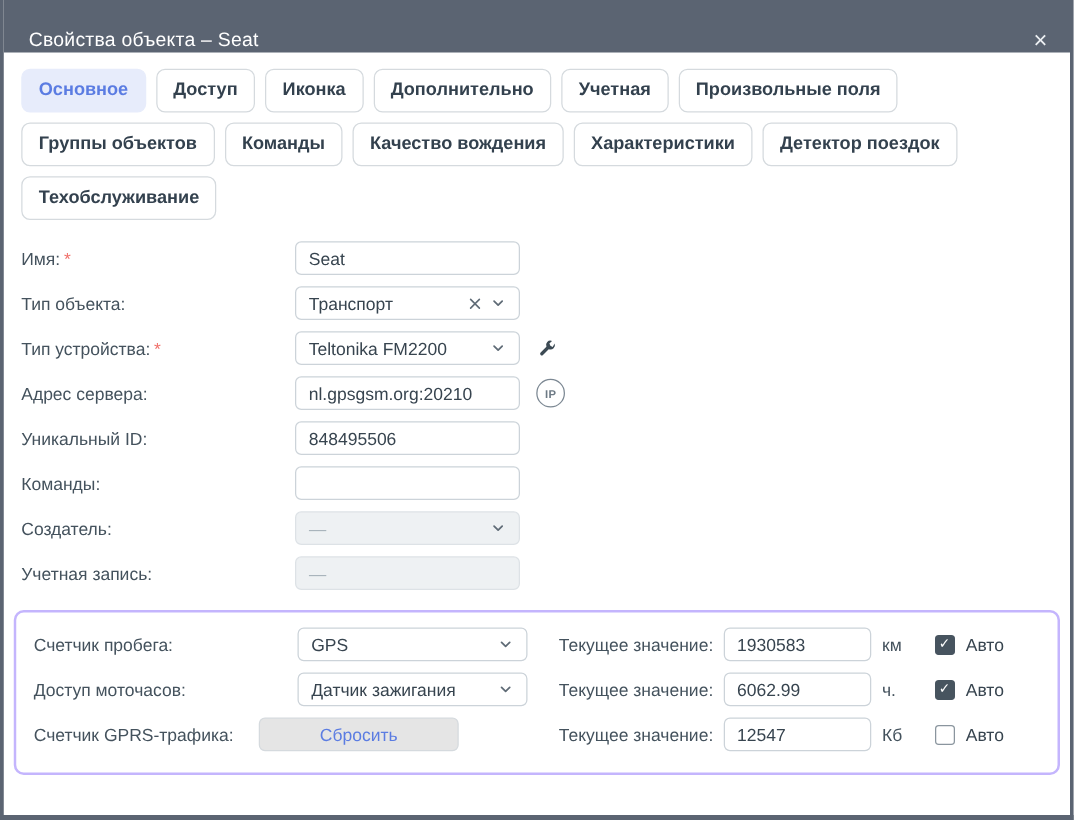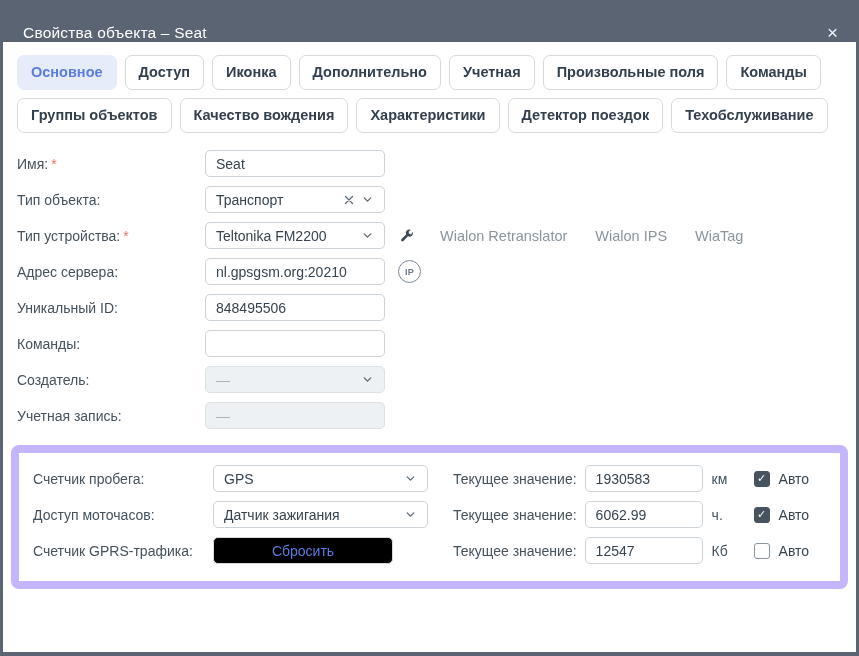--- a/index.html
+++ b/index.html
@@ -43,21 +43,21 @@
     background: #e7ecfb; border-color: #e7ecfb; color: #5b7ce2;
   }
   
   .form { margin: 17px 14px 0 14px; }
   .frow { display: flex; align-items: center; margin-bottom: 9px; height: 27px; }
   .flabel { width: 188px; flex: 0 0 188px; font-size: 14px; color: #44525d; }
   .req { color: #f0716b; margin-left: 3px; }
   .tinput, .tselect {
     height: 27px; border: 1px solid #ccd3d9; border-radius: 5px;
     font-family: inherit; font-size: 14px; color: #37444f;
-    padding: 0 10px; background: #fff; outline: none;
+    padding: 0 10px; background: #fff; outline: none; margin-left: 31px;
   }
   .w180 { width: 180px; }
   .w215 { width: 215px; }
   .w118 { width: 118px; }
   .tselect {
     display: inline-flex; align-items: center; cursor: pointer;
   }
   .tselect .sel-text { flex: 1 1 auto; white-space: nowrap; overflow: hidden; }
   .tselect .icon-btn { display: inline-flex; margin-left: 6px; }
   .tselect.disabled, .tinput.disabled {
@@ -71,39 +71,39 @@
   .ip-badge {
     margin-left: 13px; width: 23px; height: 23px; border-radius: 50%;
     border: 1.6px solid #7c8893; color: #6d7a85;
     font-size: 9px; font-weight: 700; letter-spacing: .3px;
     display: inline-flex; align-items: center; justify-content: center; cursor: pointer;
   }
   .gap8 { margin-left: 8px; }
   
   .counters {
     margin: 7px 8px 0 8px;
-    border: 8px solid #c4b5fd; border-radius: 8px;
+    border: 2px solid #c4b5fd; border-radius: 8px;
     padding: 12px 10px 17px 6px;
   }
   .crow { display: flex; align-items: center; margin-bottom: 9px; height: 27px; }
   .crow:last-child { margin-bottom: 0; }
   .clabel { width: 188px; flex: 0 0 188px; font-size: 14px; color: #44525d; padding-left: 8px; }
   .cctrl { width: 215px; flex: 0 0 215px; display: flex; }
   .vlabel { margin-left: 25px; font-size: 14px; color: #44525d; white-space: nowrap; }
   .unit { font-size: 14px; color: #44525d; margin-left: 9px; width: 26px; }
   .checkbox {
     margin-left: 16px; width: 16px; height: 16px; border-radius: 3px;
     border: 1.5px solid #8a959e; background: #fff; cursor: pointer;
     display: inline-flex; align-items: center; justify-content: center;
     font-size: 11px; line-height: 1; color: #fff; font-weight: 700;
   }
   .checkbox:not(:empty) { background: #47545f; border-color: #47545f; }
   .auto-label { margin-left: 9px; font-size: 14px; color: #37444f; }
   .btn-reset {
-    width: 180px; height: 27px; background: #000000;
+    width: 160px; height: 27px; background: #e5e5e5;
     border: 1px solid #d5dade; border-radius: 5px;
     color: #5b7ce2; font-size: 14px; font-weight: 500; font-family: inherit;
     cursor: pointer;
   }
   svg { display: block; }
 </style>
 </head>
 <body>
 
 <div class="dialog">
@@ -113,22 +113,22 @@
     <span class="close">×</span>
   </div>
 
   <div class="tabs">
     <div class="tab active">Основное</div>
     <div class="tab">Доступ</div>
     <div class="tab">Иконка</div>
     <div class="tab">Дополнительно</div>
     <div class="tab">Учетная</div>
     <div class="tab">Произвольные поля</div>
+    <div class="tab">Группы объектов</div>
     <div class="tab">Команды</div>
-    <div class="tab">Группы объектов</div>
     <div class="tab">Качество вождения</div>
     <div class="tab">Характеристики</div>
     <div class="tab">Детектор поездок</div>
     <div class="tab">Техобслуживание</div>
   </div>
 
   <div class="form">
 
     <div class="frow">
       <span class="flabel"><span>Имя:</span><span class="req">*</span></span>
@@ -160,25 +160,20 @@
           <svg width="13" height="13" viewBox="0 0 24 24">
               <path d="M6 9l6 6 6-6" fill="none" stroke="#5f6b76" stroke-width="2.6" stroke-linecap="round" stroke-linejoin="round"></path>
             </svg>
         </span>
       </div>
       <span class="field-extra">
         <span class="wrench">
           <svg width="15" height="15" viewBox="0 0 24 24">
               <path d="M21.9 6.1a5.6 5.6 0 0 1-7.5 7.2L7 20.7a2.1 2.1 0 0 1-3-3l7.4-7.4A5.6 5.6 0 0 1 18.6 2.8l-3.4 3.4 1.3 2.9 2.9 1.3z" fill="#3c4a54"></path>
             </svg>
-        </span>
-        <span class="links">
-          <span class="proto-link">Wialon Retranslator</span>
-          <span class="proto-link">Wialon IPS</span>
-          <span class="proto-link">WiaTag</span>
         </span>
       </span>
     </div>
 
     <div class="frow">
       <span class="flabel">Адрес сервера:</span>
       <input class="tinput w180" value="nl.gpsgsm.org:20210" style="">
       <span class="ip-badge">IP</span>
     </div>
 

